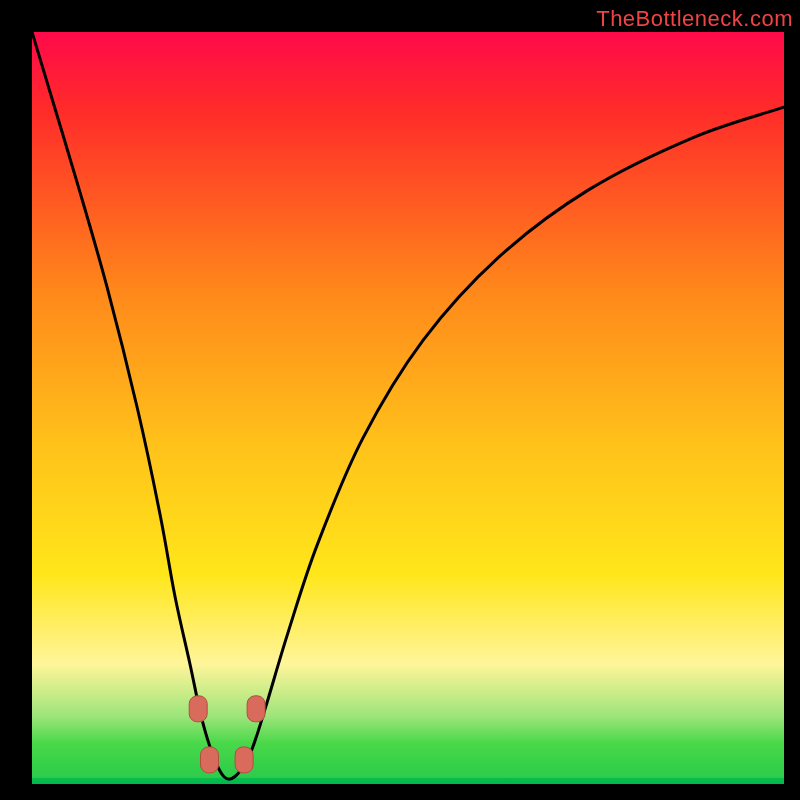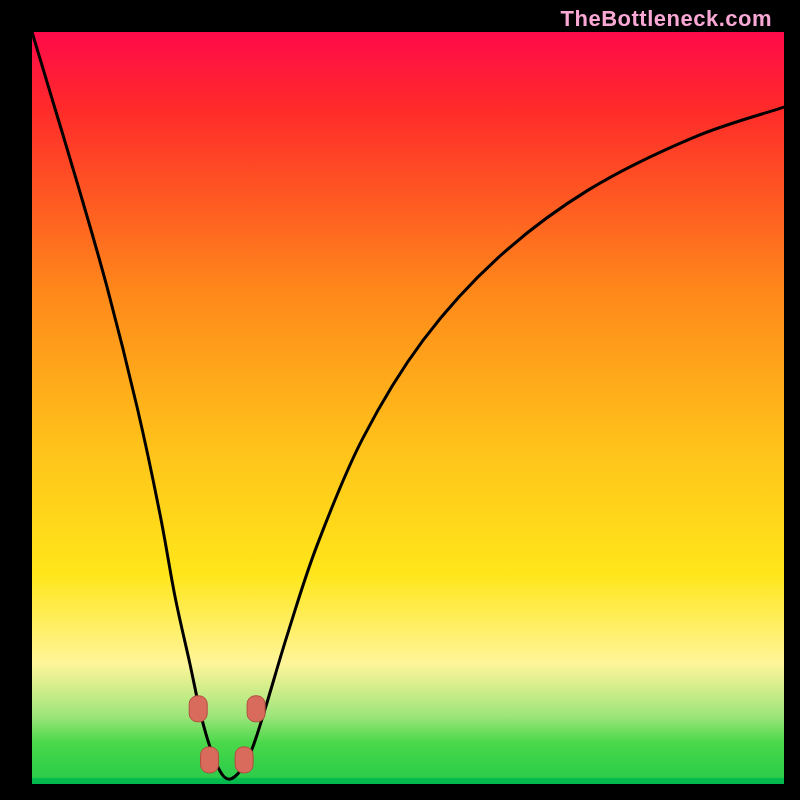--- a/index.html
+++ b/index.html
@@ -13,24 +13,24 @@
   }
   .canvas-wrap {
     position: relative;
     width: 800px;
     height: 800px;
     background: #000000;
   }
   .watermark {
     position: absolute;
     top: 6px;
-    right: 28px;
-    color: #f9a8d4;
+    right: 7px;
+    color: #ef4444;
     font-size: 22px;
-    font-weight: 700;
+    font-weight: 400;
     letter-spacing: 0.5px;
     user-select: none;
   }
   svg {
     position: absolute;
     top: 0;
     left: 0;
   }
 </style>
 </head>

